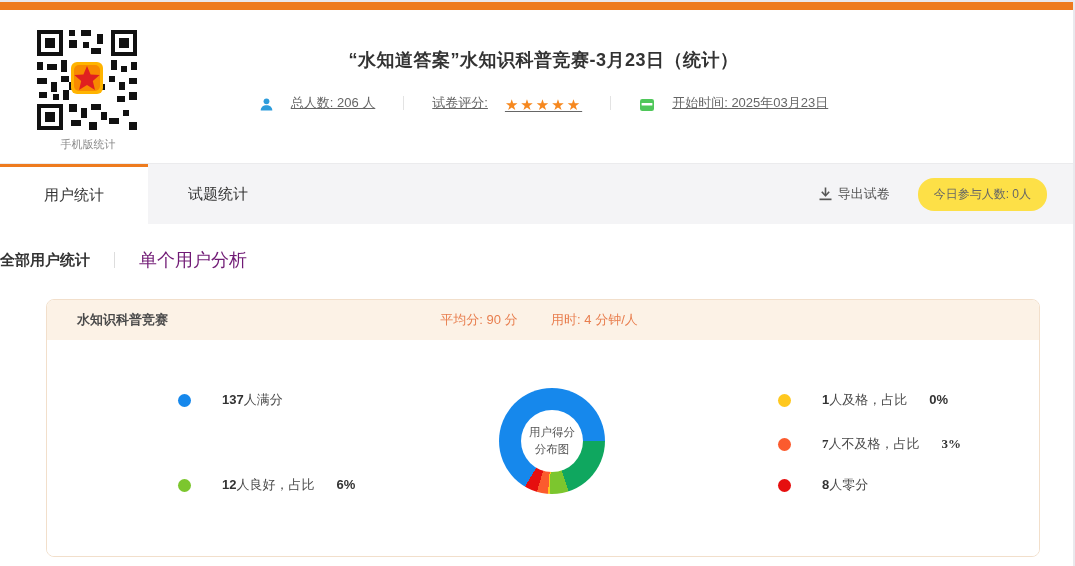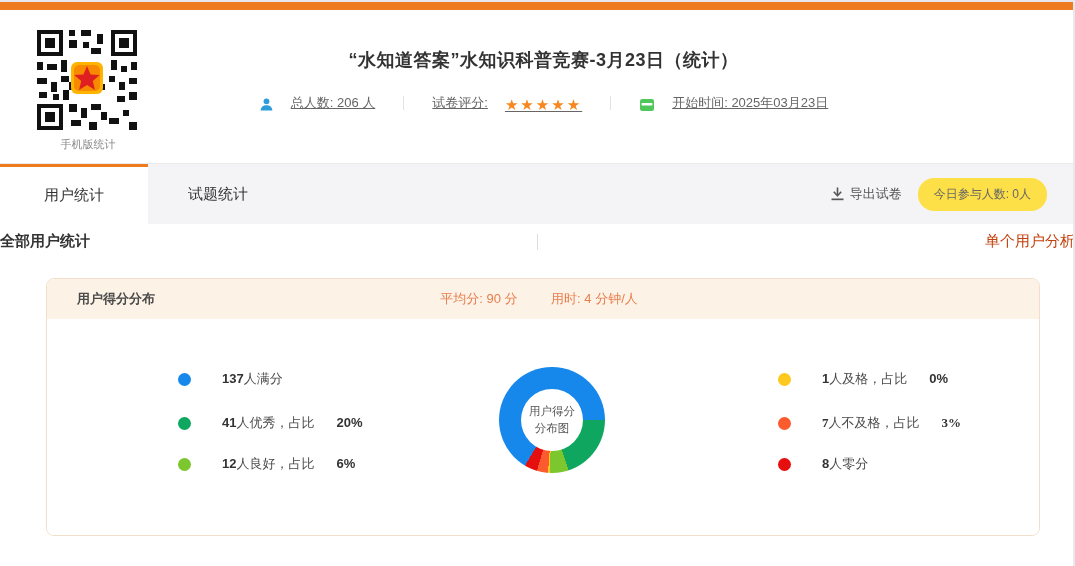--- a/index.html
+++ b/index.html
@@ -21,28 +21,28 @@
   .stat-item { display:flex; align-items:flex-end; gap:17px;text-decoration:underline; }
   .stat-divider { width:1px; height:14px; background:#e3e3e3; margin:0 28px; }
   .stars { color:#F6881F; font-size:15px; letter-spacing:2px; line-height:1; }
 
   
   .tabbar { height:60px; background:#f4f4f6; display:flex; align-items:stretch; }
   .tab { display:flex; align-items:center; justify-content:center; font-size:15px; color:#333; cursor:pointer; }
   .tab-active { width:148px; background:#fff; border-top:3px solid #EE7B1E; }
   .tab-plain { padding:0 40px; }
   .tabbar-spacer { flex:1; }
-  .export-btn { display:flex; align-items:center; gap:6px; font-size:13px; color:#555; margin-right:16px; cursor:pointer; }
+  .export-btn { display:flex; align-items:center; gap:6px; font-size:13px; color:#555; margin-right:28px; cursor:pointer; }
   .today-pill { align-self:center; margin-right:28px; background:#fde047; border-radius:16px; padding:8px 16px; font-size:12px; color:#666; white-space:nowrap; }
 
   
-  .subtabs { margin-top:8px; display:flex; justify-content:space-between; align-items:center; }
+  .subtabs { margin-top:24px; display:flex; justify-content:flex-start; align-items:center; }
   .subtab-active { font-size:15px; font-weight:700; color:#333; }
   .subtab-divider { width:1px; height:16px; background:#ddd; margin:0 24px; }
-  .subtab-inactive { font-size:15px; color:#c2410c; cursor:pointer; }
+  .subtab-inactive { font-size:18px; color:#701a75; cursor:pointer; }
 
   
   .panel { position:relative; margin:27px 35px 0 46px; height:258px;
     border:1px solid #f2dfcb; border-radius:8px; background:#fff; overflow:hidden; }
   .panel-header { position:relative; height:40px; background:#fcf2e6; }
   .panel-title { position:absolute; left:30px; top:0; line-height:40px; font-size:13px; font-weight:700; color:#4a4a4a; }
   .panel-stats { position:absolute; left:0; right:8px; top:0; line-height:40px; text-align:center; font-size:13px; color:#E87E4E; }
   .panel-stats span { margin:0 15px; }
   .panel-body { position:relative; height:218px; background:#fff; }
 
@@ -166,41 +166,37 @@
 </div>
 
 <div class="subtabs">
   <span class="subtab-active">全部用户统计</span>
   <span class="subtab-divider"></span>
   <span class="subtab-inactive">单个用户分析</span>
 </div>
 
 <div class="panel">
   <div class="panel-header">
-    <div class="panel-title">用户得分分布</div>
+    <div class="panel-title">水知识科普竞赛</div>
     <div class="panel-stats">
       <span>平均分: 90 分</span>
       <span>用时: 4 分钟/人</span>
     </div>
   </div>
   <div class="panel-body" id="panel-body">
     <div class="donut" id="donut" style="background: conic-gradient(from 90deg, rgb(15, 167, 95) 0deg, rgb(15, 167, 95) 71.65deg, rgb(124, 198, 46) 71.65deg, rgb(124, 198, 46) 92.62deg, rgb(255, 200, 30) 92.62deg, rgb(255, 200, 30) 94.37deg, rgb(251, 91, 46) 94.37deg, rgb(251, 91, 46) 106.6deg, rgb(230, 15, 15) 106.6deg, rgb(230, 15, 15) 120.58deg, rgb(22, 136, 236) 120.58deg, rgb(22, 136, 236) 360deg);">
       <div class="donut-hole" id="donut-hole">
           <div>用户得分</div>
           <div>分布图</div>
         </div>
     </div>
   <div class="legend-item" style="left: 131px; top: 51px;">
         <span class="legend-dot" style="background: rgb(22, 136, 236);"></span>
         <span class="legend-text"><b>137</b>人满分</span>
       </div>
-      <div class="legend-item" style="left: 131px; top: 95px;">
-        <span class="legend-dot" style="background: rgb(15, 167, 95);"></span>
-        <span class="legend-text"><b>41</b>人优秀，占比<b>20%</b></span>
-      </div>
       <div class="legend-item" style="left: 131px; top: 136px;">
         <span class="legend-dot" style="background: rgb(124, 198, 46);"></span>
         <span class="legend-text"><b>12</b>人良好，占比<b>6%</b></span>
       </div>
       <div class="legend-item" style="left: 731px; top: 51px;">
         <span class="legend-dot" style="background: rgb(255, 200, 30);"></span>
         <span class="legend-text"><b>1</b>人及格，占比<b>0%</b></span>
       </div>
       <div class="legend-item" style="left: 731px; top: 95px; font-family: Liberation Serif, serif;">
         <span class="legend-dot" style="background: rgb(251, 91, 46);"></span>

